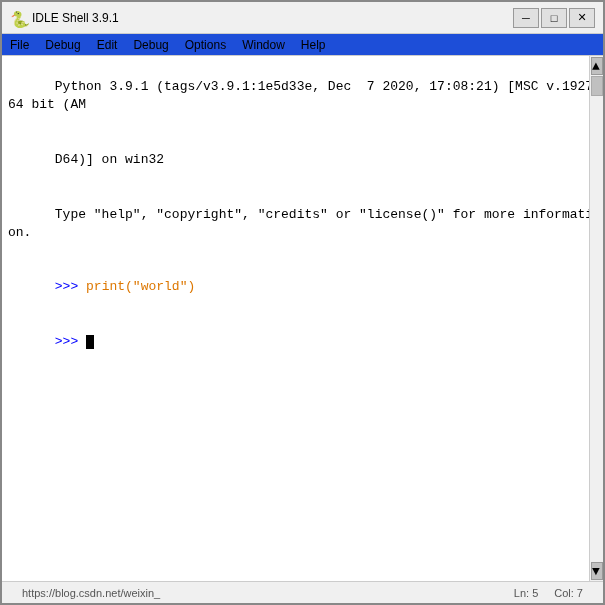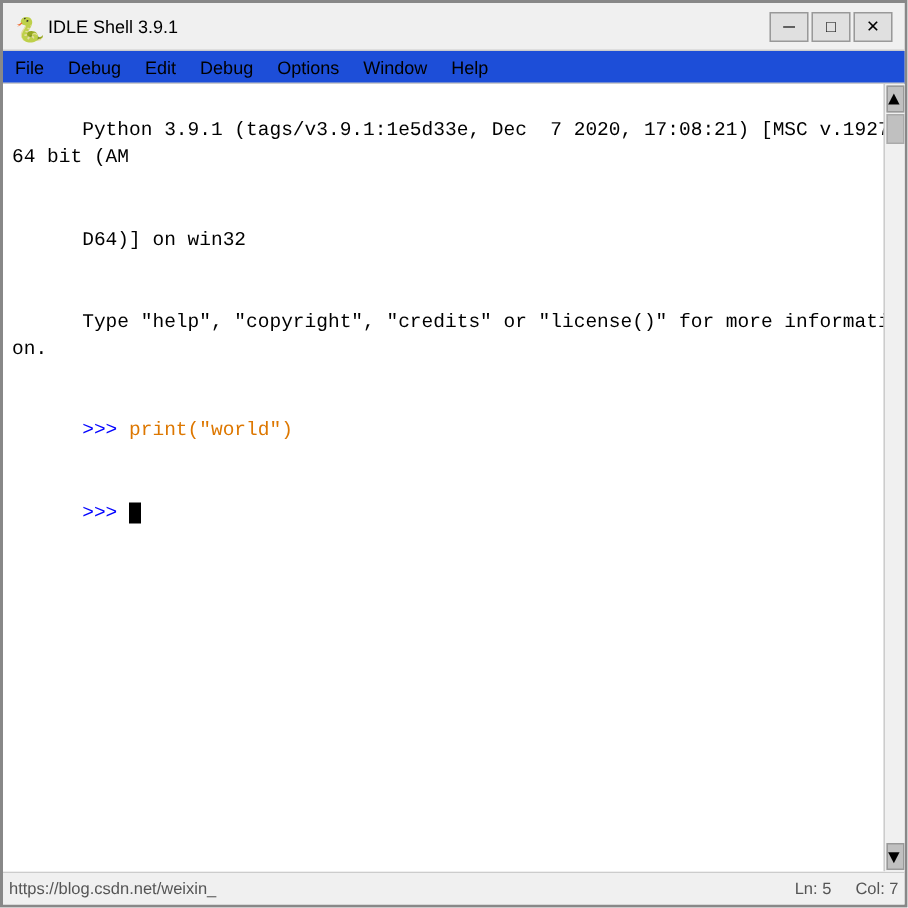--- a/index.html
+++ b/index.html
@@ -129,21 +129,21 @@
       50% { opacity: 0; }
     }
 
     .status-bar {
       background: #f0f0f0;
       height: 22px;
       border-top: 1px solid #ccc;
       display: flex;
       align-items: center;
       justify-content: space-between;
-      padding: 0 4px;
+      padding: 0 20px;
       font-family: 'Segoe UI', Arial, sans-serif;
       font-size: 11px;
       color: #555;
       gap: 40px;
     }
 
     .status-right {
       display: flex;
       gap: 16px;
     }

